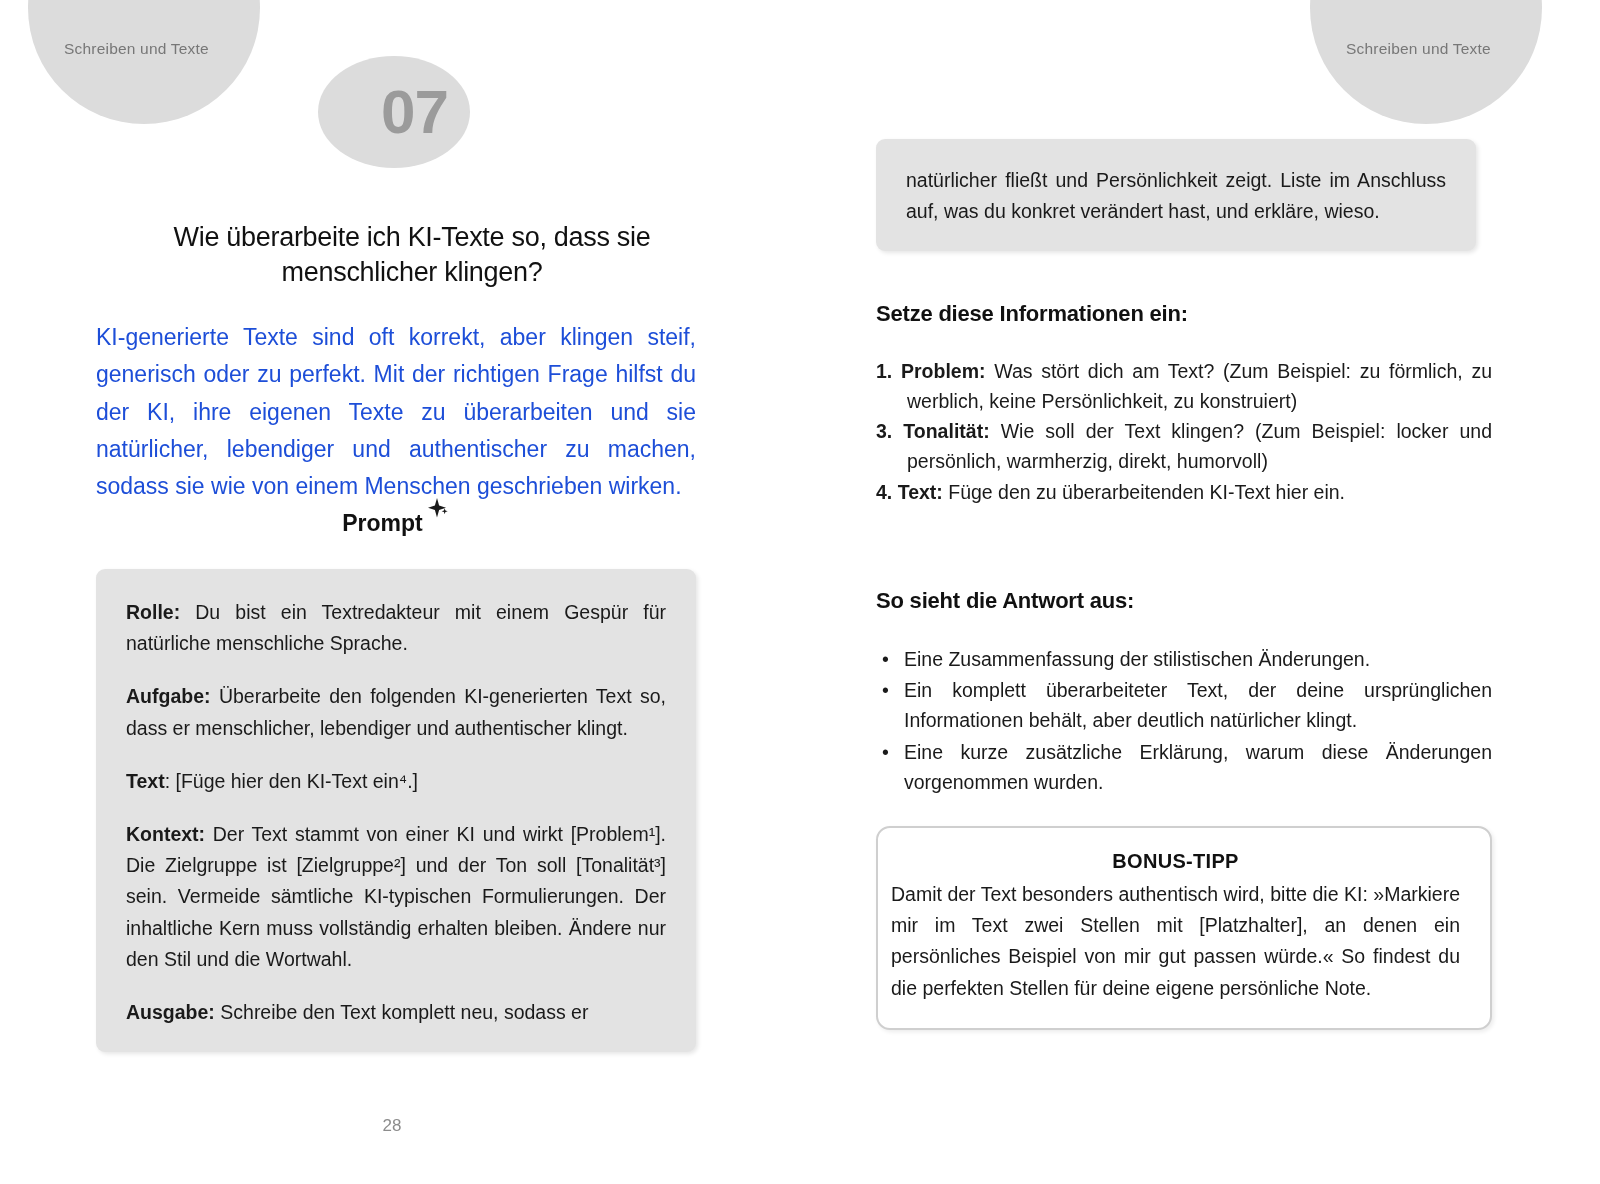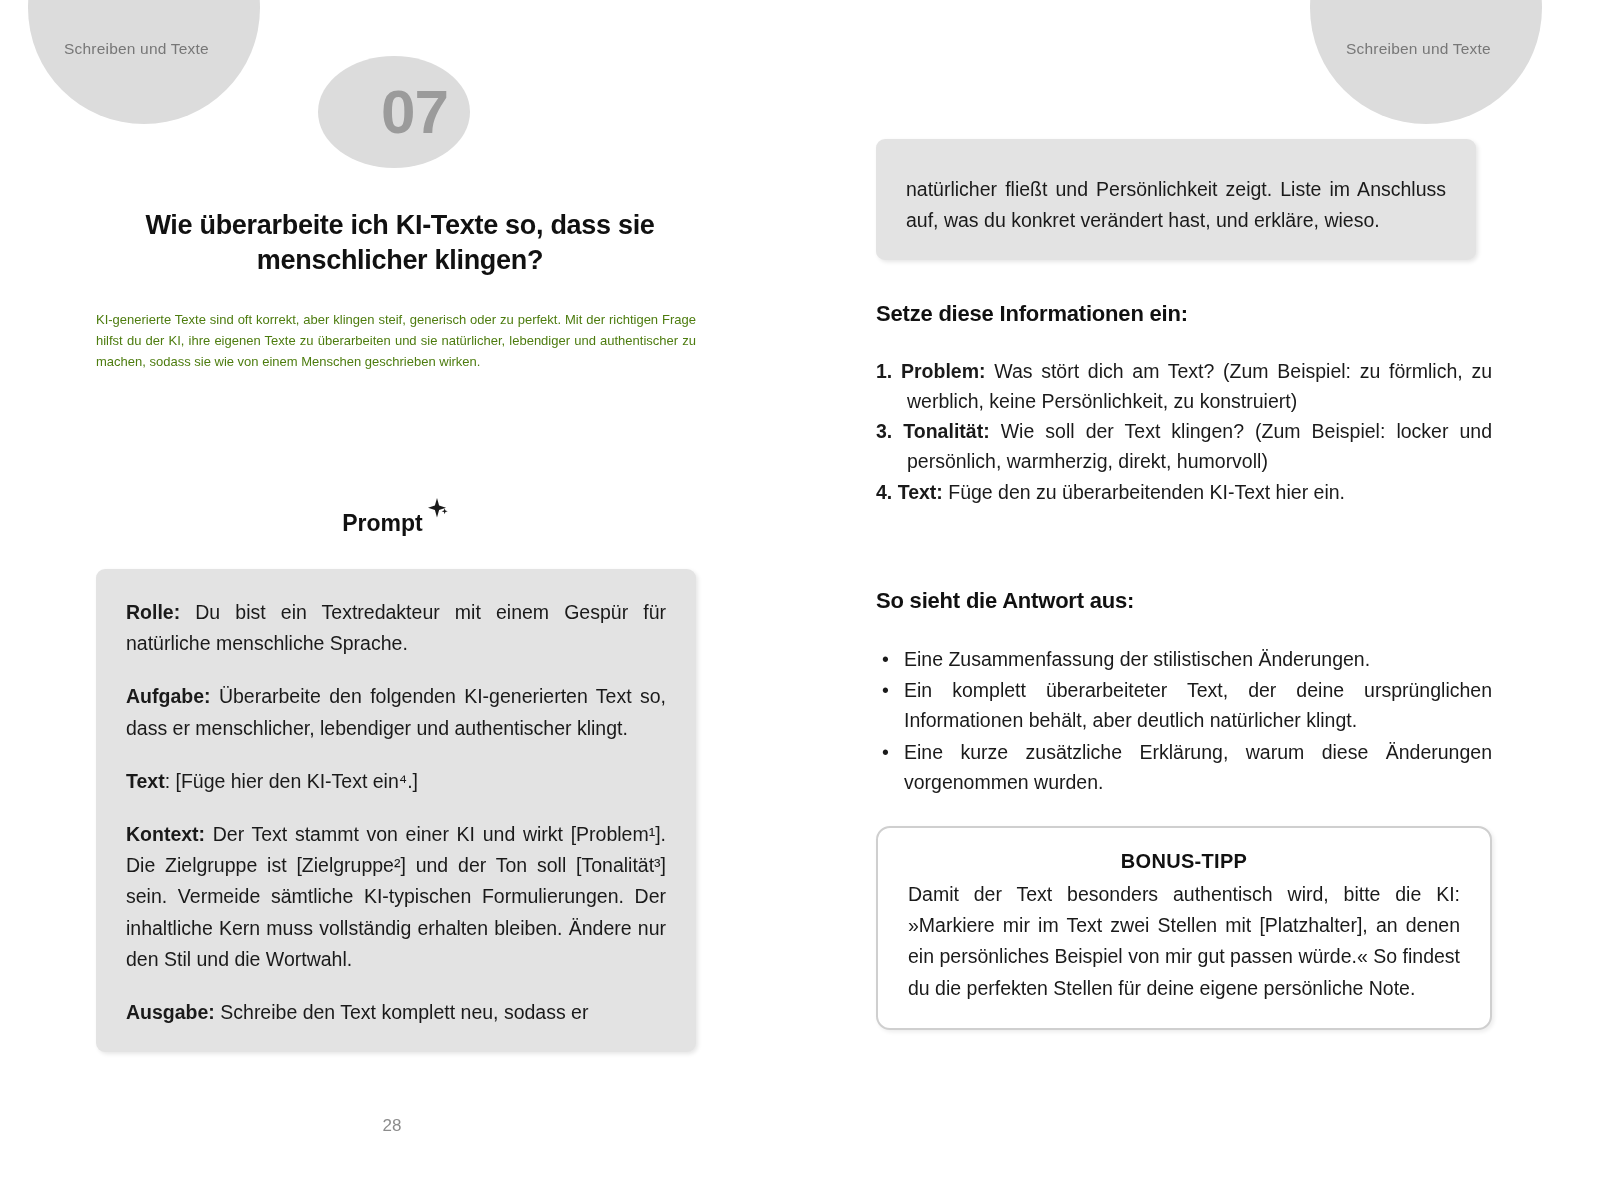--- a/index.html
+++ b/index.html
@@ -71,42 +71,42 @@
     height: 1184px;
   }
   .page-left  { left: 0;    width: 784px; }
   .page-right { left: 816px; width: 784px; }
 
   .col-left  { position: absolute; left: 96px;  top: 0; width: 600px; }
   .col-right { position: absolute; left: 60px;  top: 0; width: 616px; }
 
   
   h1.title {
-    margin: 4px;
+    margin: 16px;
     position: absolute;
     top: 204px;
     left: 0;
     width: 600px;
     text-align: center;
     font-size: 27px;
-    font-weight: bold;
+    font-weight: normal;
     line-height: 1.28;
     letter-spacing: -.3px;
     color: #111111;
   }
 
   .intro {
     position: absolute;
     top: 296px;
     left: 0;
     width: 600px;
-    font-size: 13px;
+    font-size: 23px;
     line-height: 1.62;
     text-align: justify;
-    color: #4d7c0f;
+    color: #1d4ed8;
   }
 
   .prompt-head {
     position: absolute;
     top: 496px;
     left: 0;
     width: 600px;
     text-align: center;
     font-size: 23px;
     font-weight: bold;
@@ -144,21 +144,21 @@
 
   
   .cont-box {
     position: absolute;
     top: 139px;
     left: 0;
     width: 600px;
     box-sizing: border-box;
     background: #e3e3e3;
     border-radius: 9px;
-    padding: 35px 30px 24px 30px;
+    padding: 26px 30px 24px 30px;
     box-shadow: 2px 2px 4px rgba(0,0,0,.10);
   }
   .cont-box p {
     margin: 0;
     font-size: 19.5px;
     line-height: 1.6;
     text-align: justify;
   }
 
   h2.section {
@@ -220,21 +220,21 @@
 
   .bonus-box {
     position: absolute;
     top: 826px;
     left: 0;
     width: 616px;
     box-sizing: border-box;
     background: #ffffff;
     border: 2px solid #cfcfcf;
     border-radius: 14px;
-    padding: 22px 30px 24px 30px;
+    padding: 22px 30px 24px 13px;
     box-shadow: 2px 2px 4px rgba(0,0,0,.08);
   }
   .bonus-title {
     text-align: center;
     font-size: 20px;
     font-weight: bold;
     color: #111111;
     margin-bottom: 6px;
     letter-spacing: .3px;
   }

